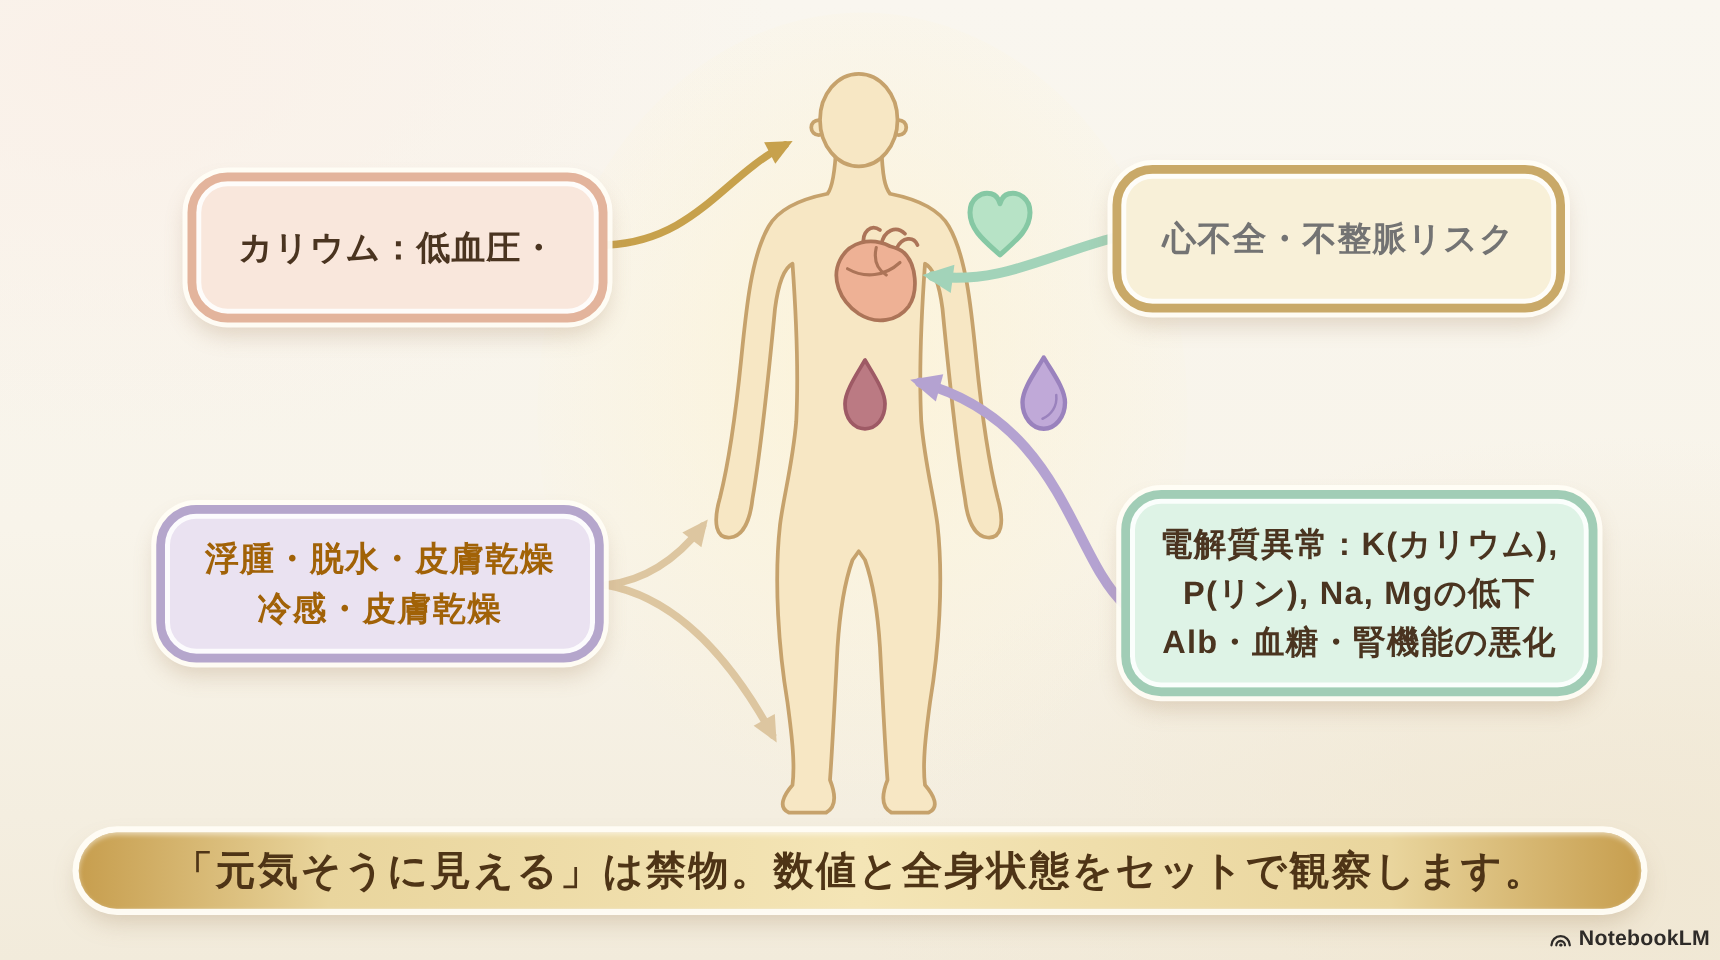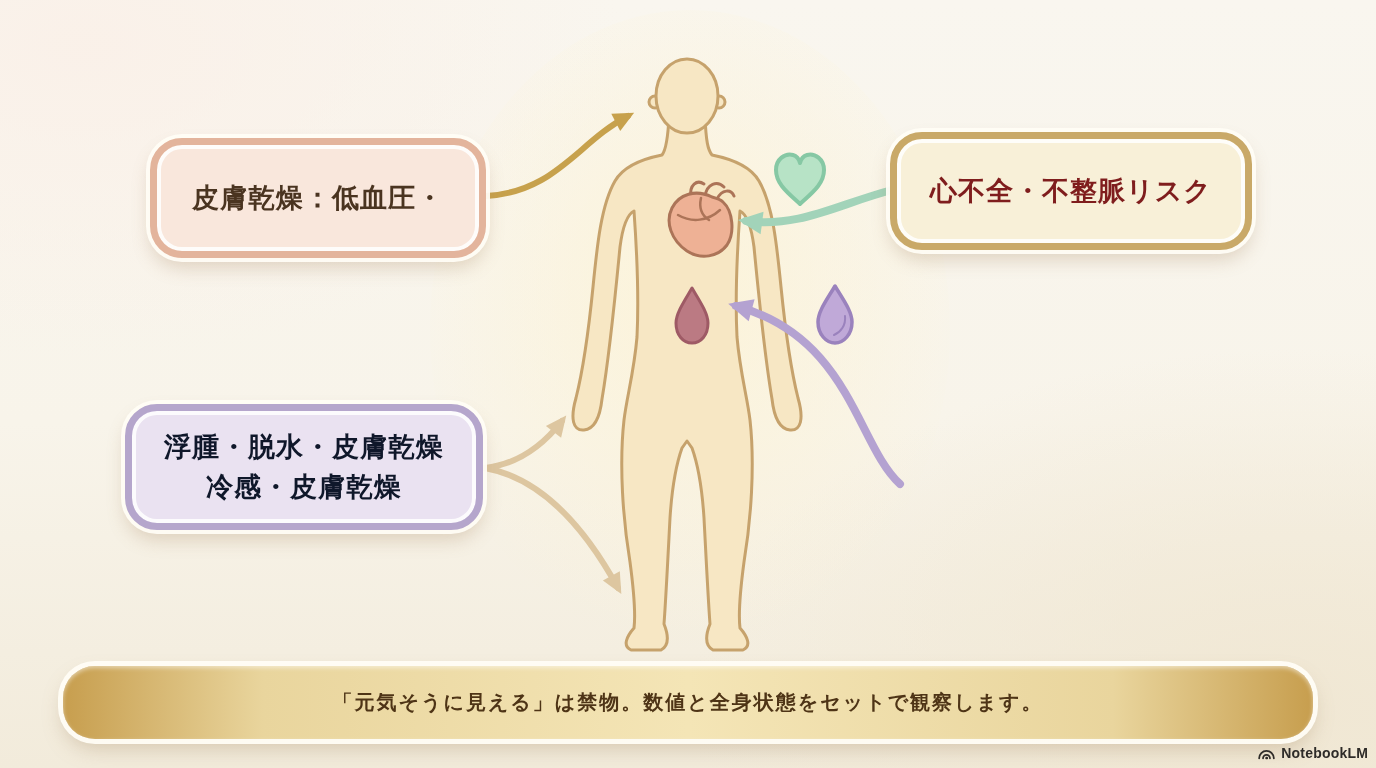--- a/index.html
+++ b/index.html
@@ -19,30 +19,30 @@
     box-shadow:0 0 0 4px rgba(255,253,246,.95), 0 10px 18px rgba(164,134,96,.30),
                inset 0 0 0 4px rgba(255,255,255,.85);
     text-align:center;font-weight:700;color:#4a3420;letter-spacing:1px;
   }
   .callout .line{line-height:1.5;white-space:nowrap;}
   #callout-vitals      {left:150px;top:138px;width:322px;height:106px;font-size:27px;}
   #callout-cardiac     {left:890px;top:132px;width:348px;height:104px;font-size:27px;}
   #callout-skin        {left:125px;top:404px;width:344px;height:112px;font-size:27px;}
   #callout-electrolyte {left:897px;top:392px;width:367px;height:151px;font-size:26px;}
   #banner{
-    position:absolute;z-index:2;left:63px;top:666px;width:1250px;height:73px;
+    position:absolute;z-index:2;left:63px;top:666px;width:1250px;height:61px;
     border-radius:32px;display:flex;align-items:center;justify-content:center;
     box-shadow:0 0 0 5px rgba(255,253,246,.95), 0 10px 20px rgba(164,134,96,.35),
                inset 0 2px 4px rgba(255,255,255,.5);
-    font-size:20px;font-weight:700;letter-spacing:2px;color:#4e3416;white-space:nowrap;
+    font-size:32px;font-weight:700;letter-spacing:2px;color:#4e3416;white-space:nowrap;
   }
   #watermark{
     position:absolute;z-index:3;right:8px;bottom:7px;
     display:flex;align-items:center;gap:5px;
-    font-size:14px;font-weight:700;color:#2e2b28;letter-spacing:.2px;
+    font-size:17px;font-weight:700;color:#2e2b28;letter-spacing:.2px;
   }
 </style>
 </head>
 <body>
 
 <div id="stage">
 
   <svg id="art" width="1376" height="768" viewBox="0 0 1376 768">
     <defs>
       <radialGradient id="glow" cx="50%" cy="45%" r="55%">
@@ -154,32 +154,37 @@
         M 835 286
         C 828 298 818 311 818 322
         C 818 334 826 343 835 343
         C 844 343 852 334 852 322
         C 852 311 842 298 835 286 Z" fill="#c0a9d8" stroke="#9a82bd"></path>
       <path fill="none" stroke-width="2" stroke-linecap="round" d="M 845 316 C 846 325 841 332 834 335" stroke="#9a82bd"></path>
     </g>
   </svg>
 
   <div class="callout" id="callout-vitals" style="background: rgb(249, 231, 220); border-color: rgb(227, 180, 156); color: rgb(74, 52, 32);">
-    <div class="line">皮膚乾燥：低血圧・</div>
+    <div class="line">カリウム：低血圧・</div>
   </div>
 
-  <div class="callout" id="callout-cardiac" style="background: rgb(248, 240, 216); border-color: rgb(201, 169, 104); color: #7f1d1d;">
+  <div class="callout" id="callout-cardiac" style="background: rgb(248, 240, 216); border-color: rgb(201, 169, 104); color: #737373;">
     <div class="line">心不全・不整脈リスク</div>
   </div>
 
-  <div class="callout" id="callout-skin" style="background: rgb(234, 226, 241); border-color: rgb(181, 166, 204); color: #0f172a;">
+  <div class="callout" id="callout-skin" style="background: rgb(234, 226, 241); border-color: rgb(181, 166, 204); color: #a16207;">
     <div class="line">浮腫・脱水・皮膚乾燥</div>
     <div class="line">冷感・皮膚乾燥</div>
   </div>
 
+  <div class="callout" id="callout-electrolyte" style="background: rgb(222, 243, 230); border-color: rgb(161, 205, 182); color: rgb(74, 52, 32);">
+    <div class="line">電解質異常 : K(カリウム),</div>
+    <div class="line">P(リン), Na, Mgの低下</div>
+    <div class="line">Alb・血糖・腎機能の悪化</div>
+  </div>
 
   <div id="banner" style="background: linear-gradient(90deg, rgb(199, 158, 78) 0%, rgb(233, 213, 157) 16%, rgb(244, 229, 182) 50%, rgb(233, 213, 157) 84%, rgb(199, 158, 78) 100%); color: rgb(78, 52, 22);">
     <span>「元気そうに見える」は禁物。数値と全身状態をセットで観察します。</span>
   </div>
 
   <div id="watermark" style="color: rgb(46, 43, 40);">
     <svg width="19" height="15" viewBox="0 0 22 16">
       <g fill="none" stroke="#2e2b28" stroke-width="2.1" stroke-linecap="round">
         <path d="M2.5 13.5 A 8.5 8.5 0 0 1 19.5 13.5"></path>
         <path d="M7 13.5 A 4 4 0 0 1 15 13.5"></path>

